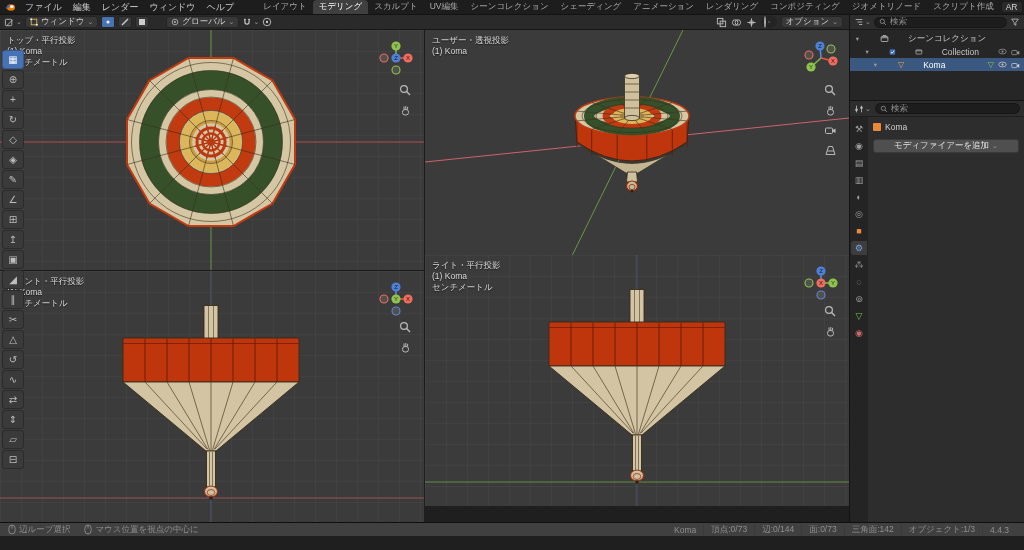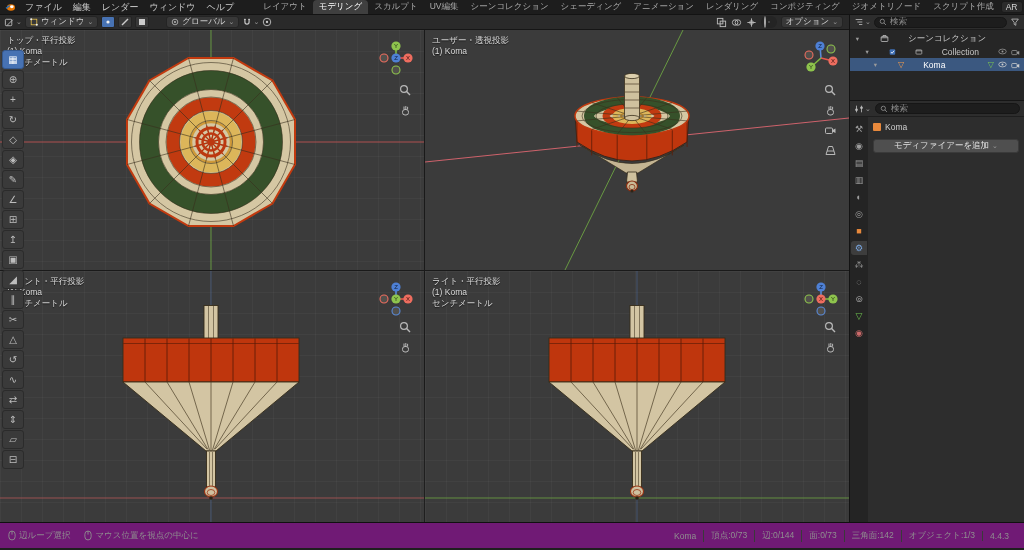--- a/index.html
+++ b/index.html
@@ -49,21 +49,21 @@
 
   
   .viewquad{position:absolute;left:0;top:15px;width:849px;height:360px;background:#1a1a1a}
   .vp{position:absolute;overflow:hidden;background-color:#3b3b3b;
     background-image:linear-gradient(rgba(255,255,255,.03) 1px,transparent 1px),
       linear-gradient(90deg,rgba(255,255,255,.03) 1px,transparent 1px);
     background-size:21px 21px}
   .vp-tl{left:0;top:0;width:424px;height:240px}
   .vp-tr{left:425px;top:0;width:424px;height:240px}
   .vp-bl{left:0;top:241px;width:424px;height:251px}
-  .vp-br{left:425px;top:241px;width:424px;height:251px}
+  .vp-br{left:425px;top:225px;width:424px;height:251px}
   .vp svg.scene{position:absolute;left:0;top:0}
   .vp-label{position:absolute;left:7px;top:5px;font-size:8.5px;line-height:1.3;color:#dcdcdc;
     text-shadow:0 1px 1px rgba(0,0,0,.65);pointer-events:none;z-index:3}
   .gizmo{position:absolute;right:8px;top:8px;z-index:3}
   .vp-icons{position:absolute;right:12px;top:54px;display:flex;flex-direction:column;gap:7px;
     align-items:center;z-index:3}
 
   
   .toolstrip{position:absolute;left:2px;top:20px;width:24px;display:flex;flex-direction:column;
     gap:1px;z-index:6}
@@ -96,21 +96,21 @@
     font-size:9px;color:#9d9d9d;border-radius:3px 0 0 3px}
   .ptab.active{background:#3d3d3d}
   .props-content{flex:1;padding:5px 5px;background:#2d2d2d}
   .breadcrumb{display:flex;align-items:center;gap:4px;color:#d0d0d0;margin-bottom:7px}
   .obj-swatch{width:8px;height:8px;background:#e8893c;border-radius:1px;display:inline-block}
   .add-modifier-btn{width:100%;height:14px;background:#4f4f4f;border:1px solid #3a3a3a;
     border-radius:3px;display:flex;align-items:center;justify-content:center;gap:3px;
     color:#e6e6e6;font-size:8.5px}
 
   
-  .statusbar{display:flex;align-items:center;height:26px;background:#701a75;border-top:1px solid #101010;
+  .statusbar{display:flex;align-items:center;height:14px;background:#404040;border-top:1px solid #101010;
     font-size:8.5px;color:#8f8f8f;padding:0 8px;gap:14px}
   .sb-hint{display:flex;align-items:center;gap:3px}
   .sb-right{margin-left:auto;display:flex;align-items:center}
   .sb-stat{padding:0 7px;white-space:nowrap}
   .sb-stat + .sb-stat{border-left:1px solid #3a3a3a}
 </style>
 </head>
 <body>
 
 <div class="app">

